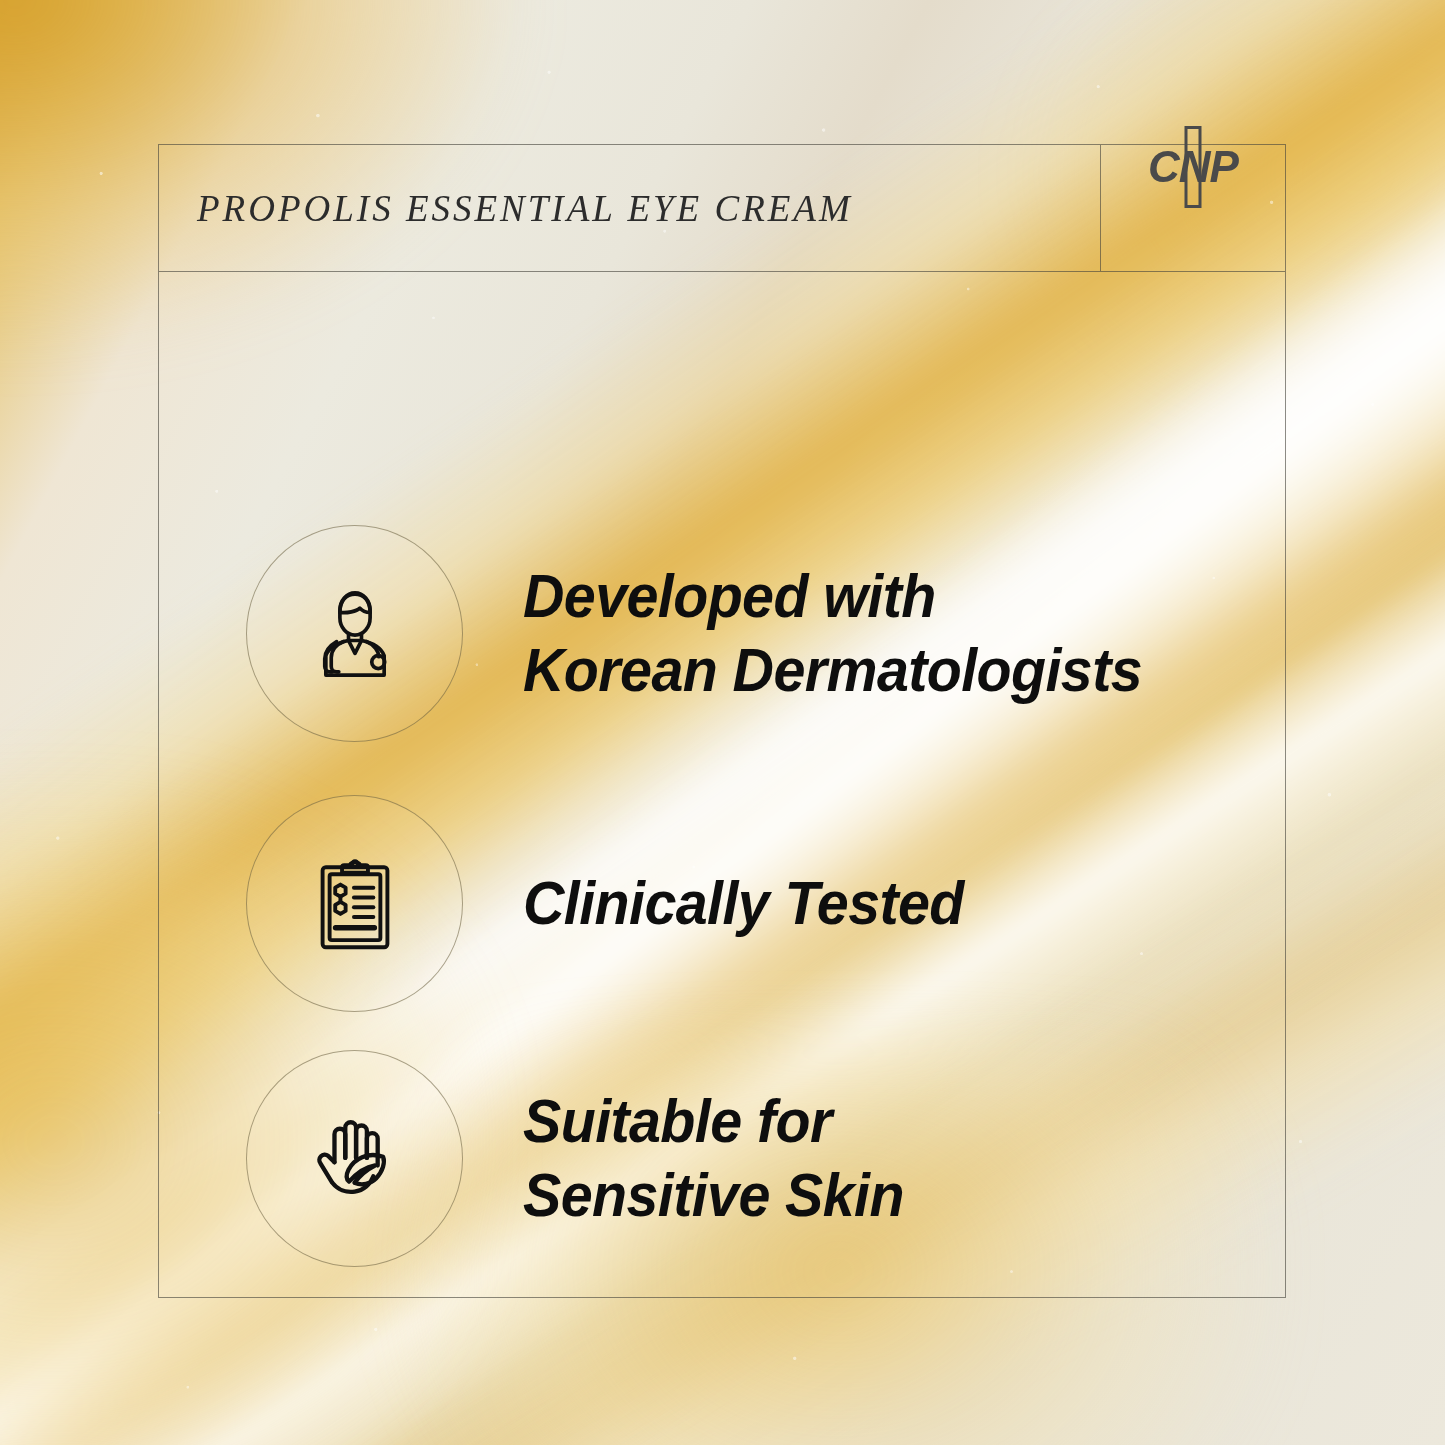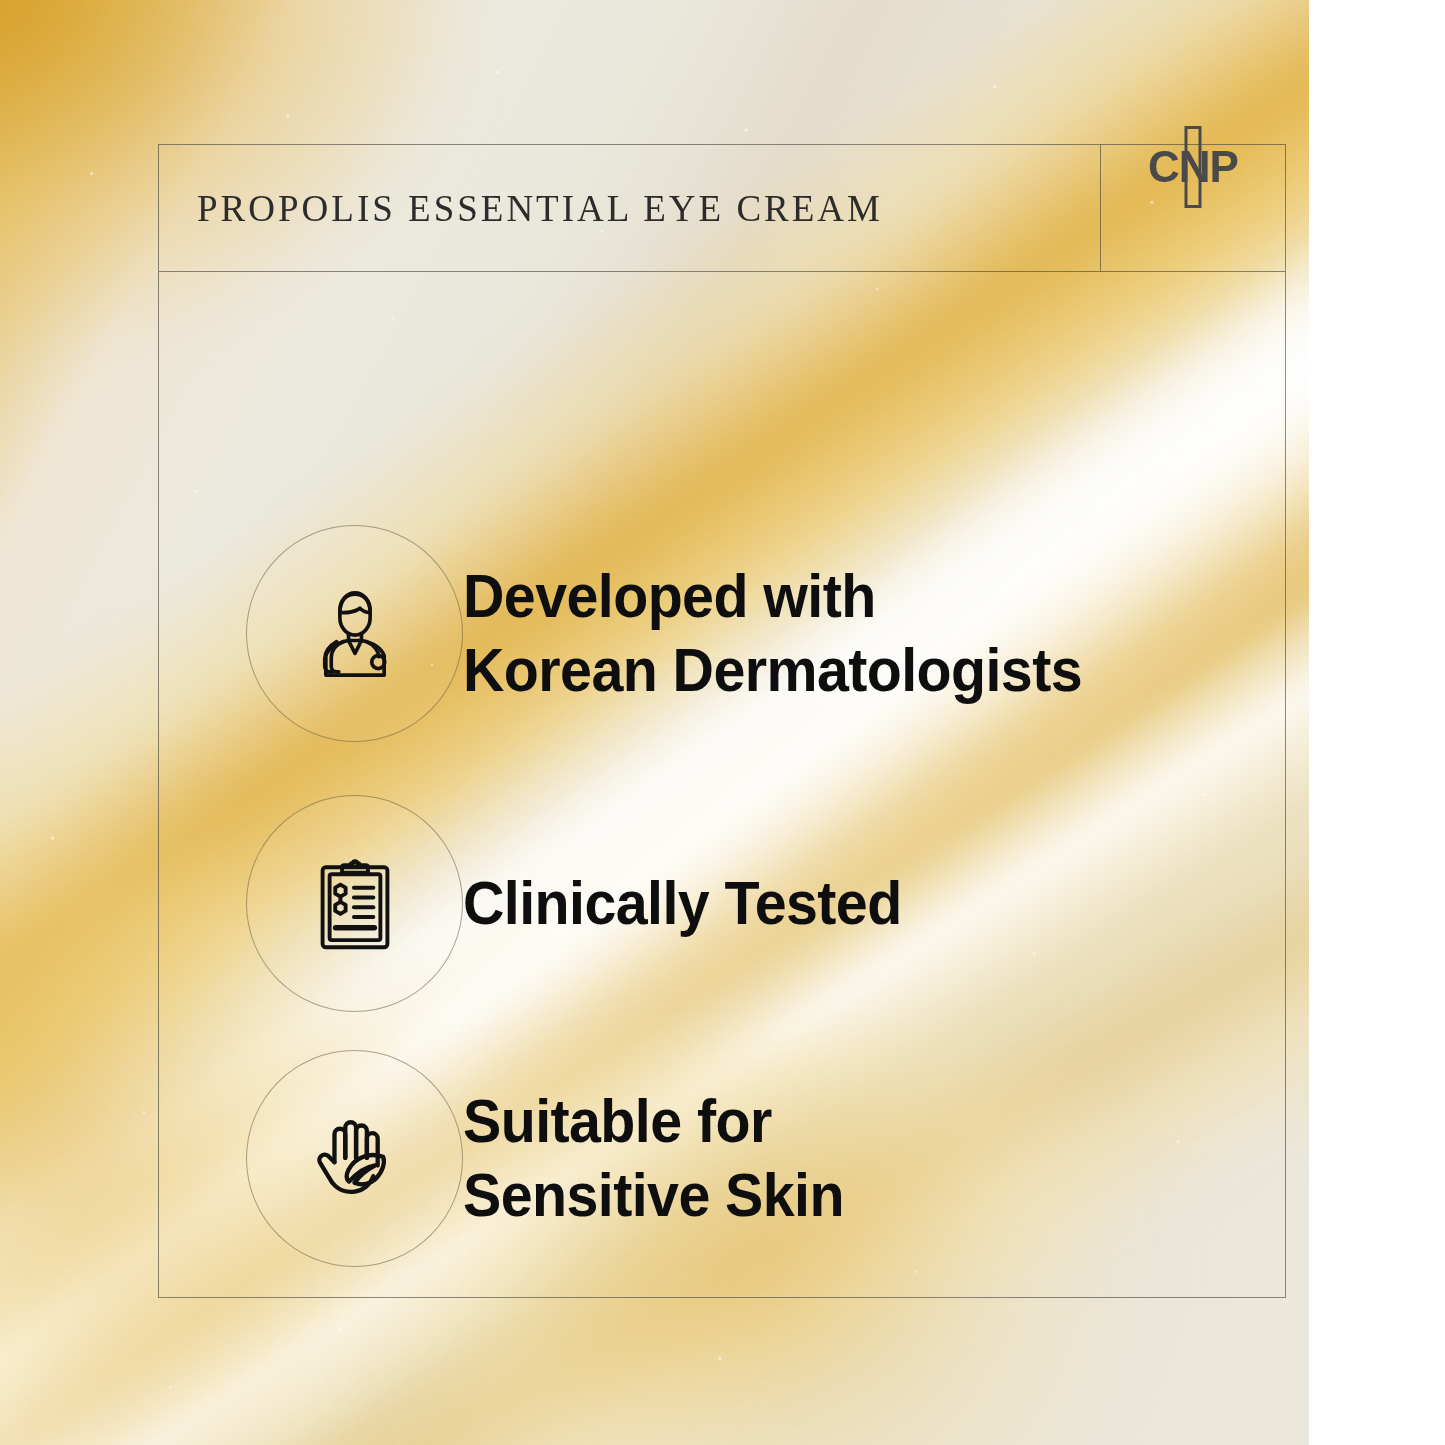--- a/index.html
+++ b/index.html
@@ -7,24 +7,25 @@
     margin: 0;
     padding: 0;
     background: #ffffff;
   }
   body {
     font-family: "Liberation Sans", sans-serif;
   }
 
   .canvas {
     position: relative;
-    width: 1309px;
+    width: 1445px;
     height: 1445px;
     overflow: hidden;
     background: #fde047;
+    font-style: italic;
   }
 
   
   .bg-base {
     position: absolute;
     inset: 0;
     background:
       linear-gradient(118deg,
         #d9a73c 0%,
         #e6c570 5%,
@@ -261,20 +262,21 @@
     left: 0;
     top: 127px;
     right: 0;
     bottom: 0;
   }
   .feature-row {
     position: absolute;
     left: 87px;
     display: flex;
     align-items: center;
+    gap: 60px;
   }
   .feature-row[data-row="0"] { top: 253px; }
   .feature-row[data-row="1"] { top: 523px; text-align: right; }
   .feature-row[data-row="2"] { top: 778px; }
 
   .feature-circle {
     flex: 0 0 auto;
     width: 217px;
     height: 217px;
     border-radius: 50%;

